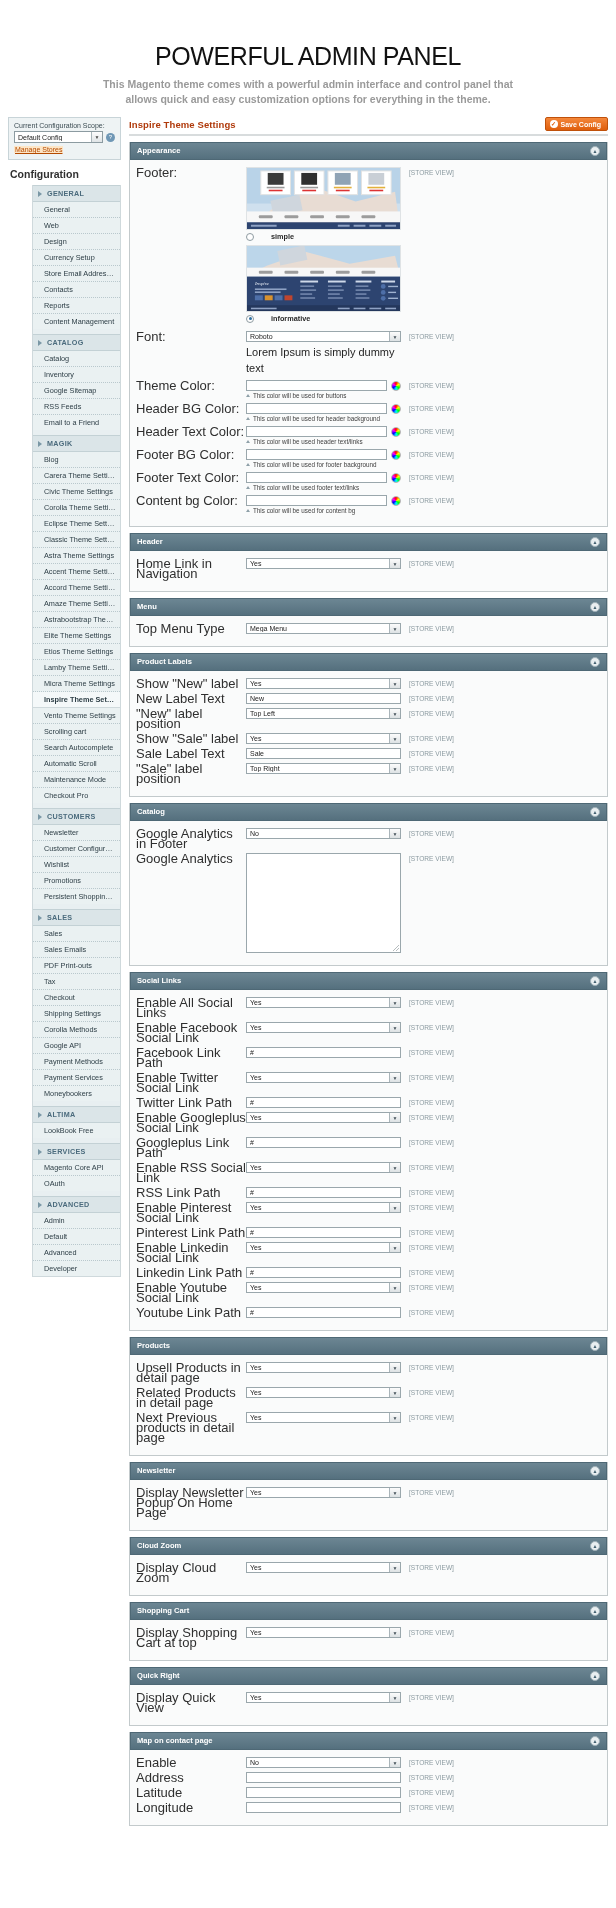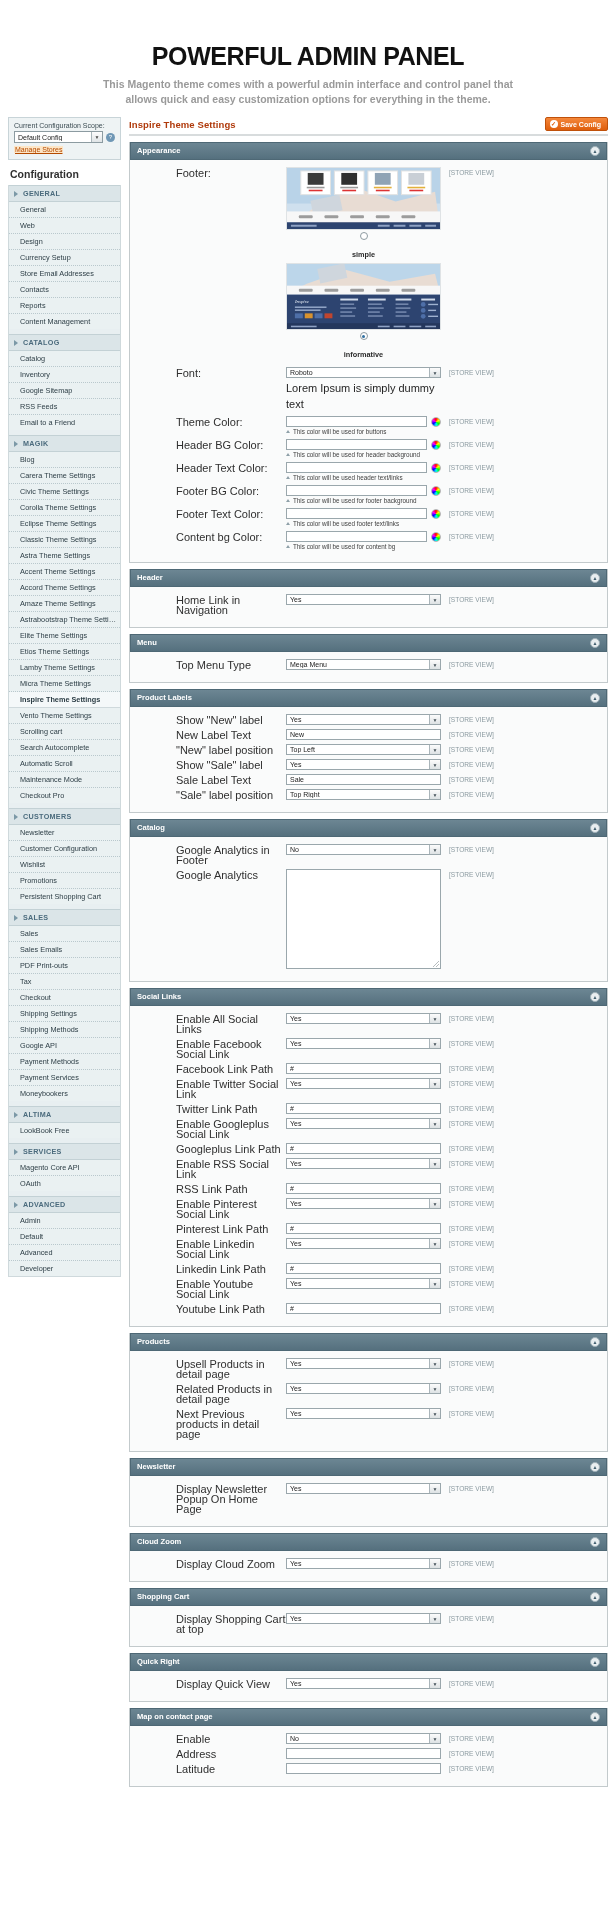--- a/index.html
+++ b/index.html
@@ -12,21 +12,21 @@
     color:#2f2f2f;
     -webkit-font-smoothing:antialiased;
   }
   .page { position:relative; width:616px; min-height:1908px; }
 
   
   .hero { padding:42px 20px 10px; text-align:center; }
   .hero h1 {
     margin:0 0 6px 0;
     font-size:25px;
-    font-weight:bold;
+    font-weight:normal;
     letter-spacing:-0.4px;
     color:#111;
     font-family:"Liberation Sans", sans-serif;
   }
   .hero p {
     margin:0 auto;
     max-width:430px;
     font-size:10.5px;
     line-height:15px;
     color:#9a9a9a;
@@ -84,21 +84,21 @@
     padding:0 1px;
   }
 
   .cfgtitle {
     font-size:10.5px;
     font-weight:bold;
     color:#303030;
     margin:6px 0 5px 2px;
   }
 
-  .navbox { border:1px solid #cfd9dc; border-top:none; background:#e8eff1; }
+  .navbox { border:1px solid #cfd9dc; border-top:none; background:#e8eff1;margin-left:24px; }
   .navgroup { }
   .navhead {
     background:#dbe5e8;
     border-top:1px solid #c3d1d5;
     border-bottom:1px solid #c3d1d5;
     padding:3px 4px 3px 14px;
     font-size:7.2px;
     font-weight:bold;
     letter-spacing:0.3px;
     color:#4b6b7d;
@@ -172,25 +172,24 @@
     border:1px solid #9fb0b8;
     display:flex;align-items:center;justify-content:center;
     font-size:5px; color:#42606f;
     line-height:1;
   }
   .fs-body { padding:7px 6px 8px 6px; }
 
   .row { display:flex; align-items:flex-start; margin-bottom:4px; }
   .row .lab {
     width:110px; flex:0 0 110px;
-    font-size:11px;
+    font-size:13px;
     color:#2f2f2f;
     padding-top:1px;
     line-height:10px;
-    margin-left:40px;
   }
   .row .ctl { flex:0 0 155px; width:155px; }
   .row .scope {
     flex:1 1 auto;
     font-size:6.6px;
     color:#8b9aa0;
     padding-top:2px;
     padding-left:8px;
     white-space:nowrap;
   }
@@ -252,21 +251,21 @@
     width:6px;height:6px;
     background:
       linear-gradient(135deg,transparent 45%,#b6bcbe 45%,#b6bcbe 55%,transparent 55%),
       linear-gradient(135deg,transparent 70%,#b6bcbe 70%,#b6bcbe 80%,transparent 80%);
   }
 
   
   .imgpick { margin-bottom:4px; }
   .thumb { width:155px; border:1px solid #dfe3e5; display:block; }
   .thumb svg { display:block; width:100%; height:auto; }
-  .radioline { display:flex; align-items:center; gap:10px; margin-top:2px; font-size:7.3px; font-weight:bold; color:#2a2a2a;flex-direction:column; }
+  .radioline { display:flex; align-items:center; gap:17px; margin-top:2px; font-size:7.3px; font-weight:bold; color:#2a2a2a; }
   .radio {
     width:8px;height:8px;border-radius:50%;
     border:1px solid #8e9ba1; background:#fff;
     flex:0 0 8px; position:relative;
   }
   .radio.on:after {
     content:""; position:absolute; left:1.5px; top:1.5px;
     width:3px;height:3px;border-radius:50%;background:#2f6fa0;
   }
   .fontsample {
@@ -357,21 +356,21 @@
             <div class="navitem">Persistent Shopping Cart</div>
           </div>
           <div class="navgroup">
             <div class="navhead"><span class="tri"></span><span>SALES</span></div>
             <div class="navitem">Sales</div>
             <div class="navitem">Sales Emails</div>
             <div class="navitem">PDF Print-outs</div>
             <div class="navitem">Tax</div>
             <div class="navitem">Checkout</div>
             <div class="navitem">Shipping Settings</div>
-            <div class="navitem">Shipping Methods</div>
+            <div class="navitem">Corolla Methods</div>
             <div class="navitem">Google API</div>
             <div class="navitem">Payment Methods</div>
             <div class="navitem">Payment Services</div>
             <div class="navitem">Moneybookers</div>
           </div>
           <div class="navgroup">
             <div class="navhead"><span class="tri"></span><span>ALTIMA</span></div>
             <div class="navitem">LookBook Free</div>
           </div>
           <div class="navgroup">
@@ -1031,19 +1030,26 @@
                 </div>
                 <div class="scope">[STORE VIEW]</div>
               </div>
               <div class="row">
                 <div class="lab">Latitude</div>
                 <div class="ctl">
                   <div class="txtin"></div>
                 </div>
                 <div class="scope">[STORE VIEW]</div>
               </div>
+              <div class="row">
+                <div class="lab">Longitude</div>
+                <div class="ctl">
+                  <div class="txtin"></div>
+                </div>
+                <div class="scope">[STORE VIEW]</div>
+              </div>
             </div>
           </div>
         </div>
 
     </div>
   </div>
 </div>
 
 </body></html>

